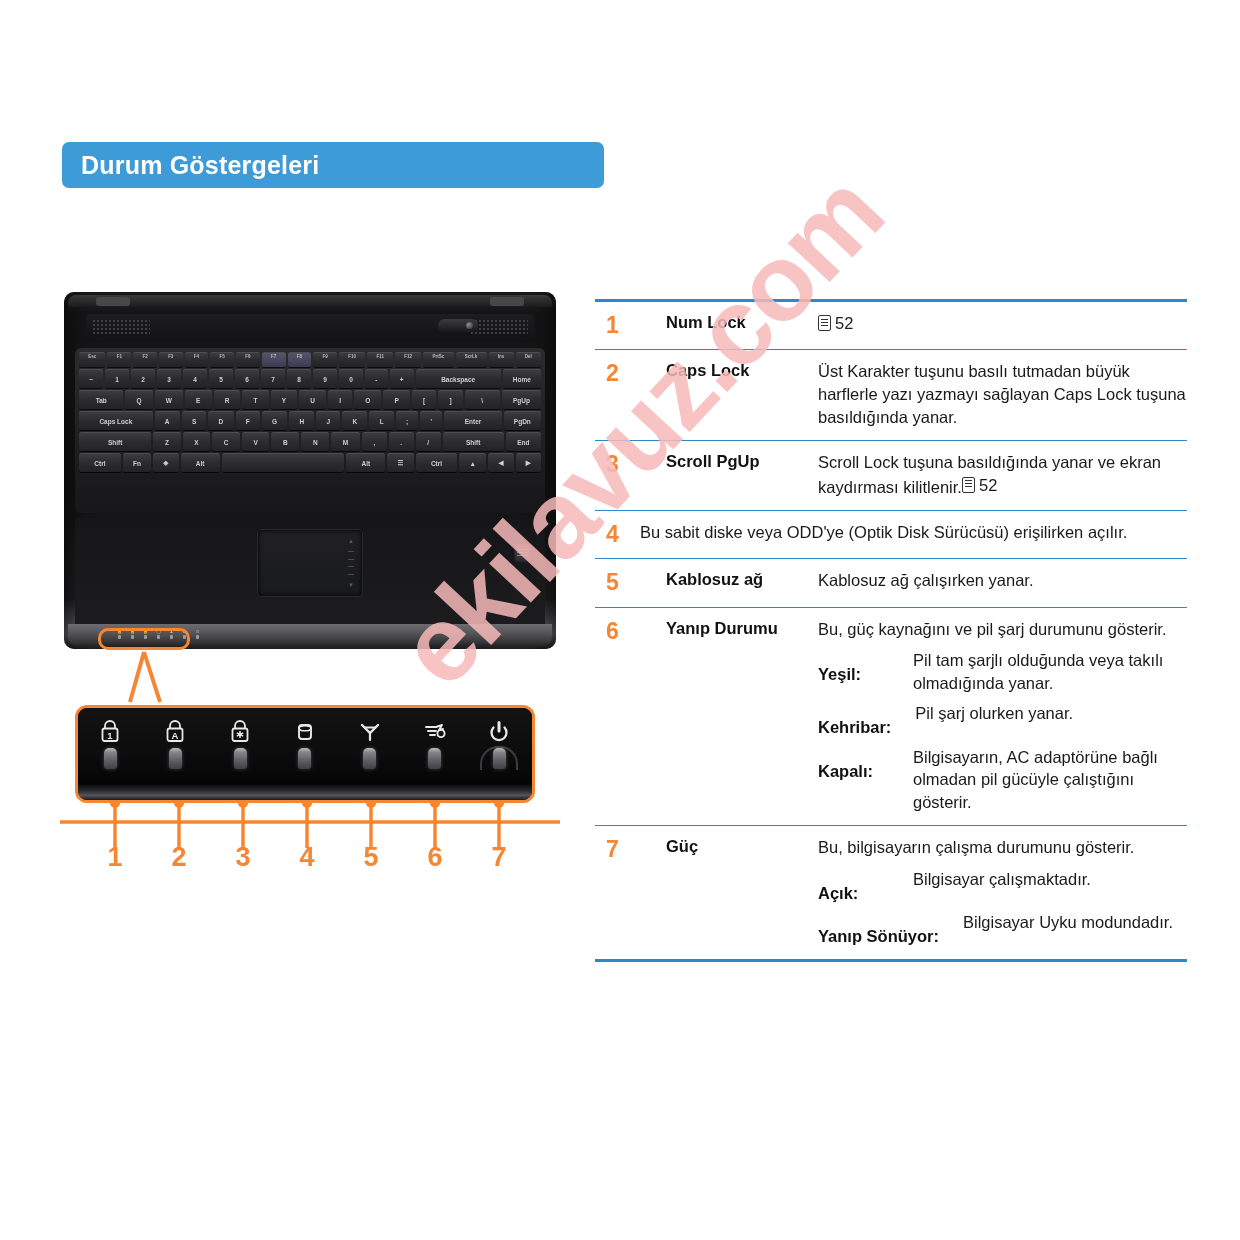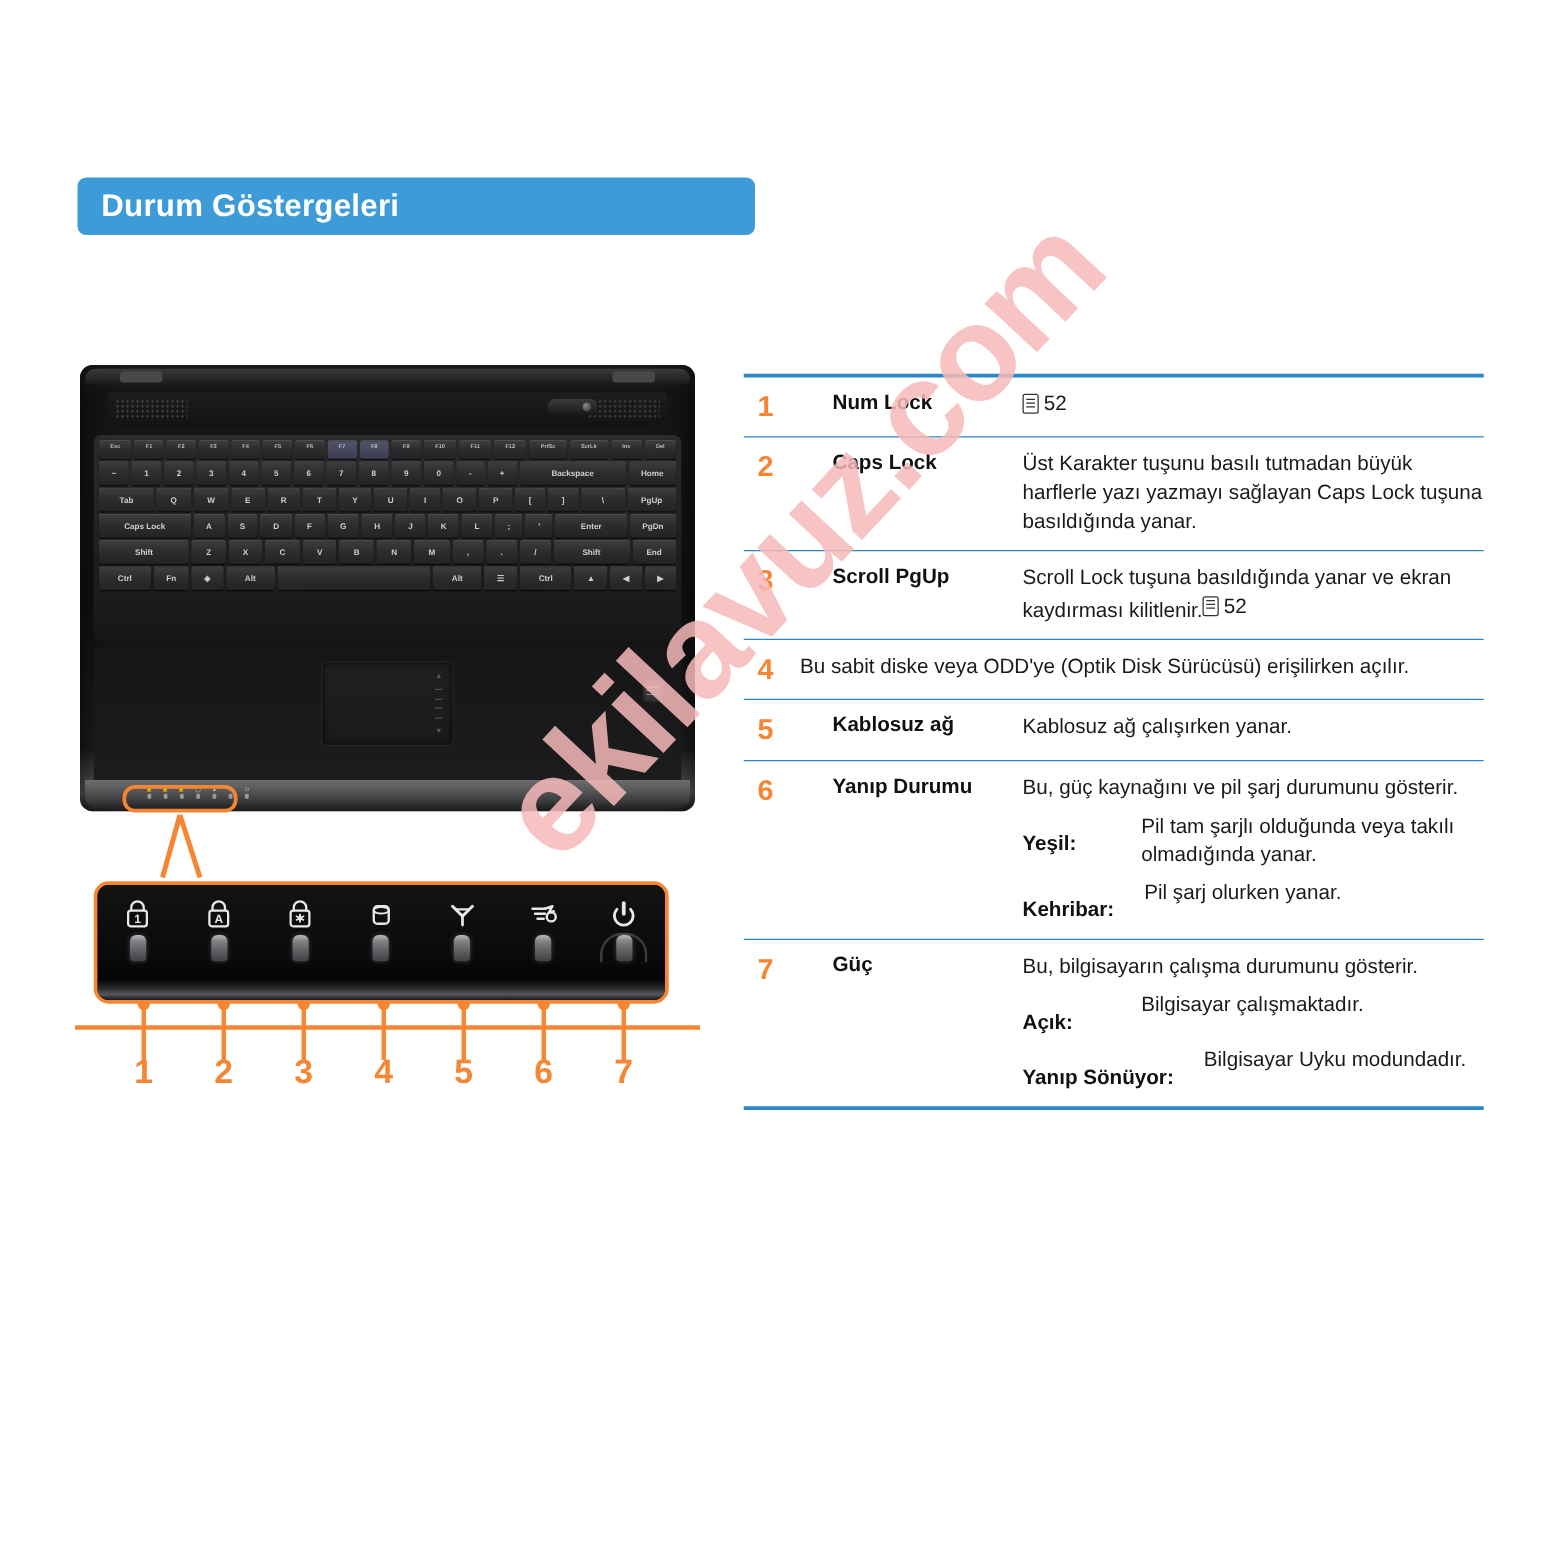--- a/index.html
+++ b/index.html
@@ -669,20 +669,24 @@
         <p><span>Bu, güç kaynağını ve pil şarj durumunu gösterir.</span></p>
         <div class="sub-list">
           <div class="sub-item">
             <div class="sub-term w-fixed">Yeşil:</div>
             <div class="sub-def">Pil tam şarjlı olduğunda veya takılı olmadığında yanar.</div>
           </div>
           <div class="sub-item">
             <div class="sub-term w-auto">Kehribar:</div>
             <div class="sub-def">Pil şarj olurken yanar.</div>
           </div>
+          <div class="sub-item">
+            <div class="sub-term w-fixed">Kapalı:</div>
+            <div class="sub-def">Bilgisayarın, AC adaptörüne bağlı olmadan pil gücüyle çalıştığını gösterir.</div>
+          </div>
         </div>
       </div>
     </div>
     <div class="t-row">
       <div class="t-num">7</div>
       <div class="t-label">Güç</div>
       <div class="t-desc">
         <p><span>Bu, bilgisayarın çalışma durumunu gösterir.</span></p>
         <div class="sub-list">
           <div class="sub-item">

